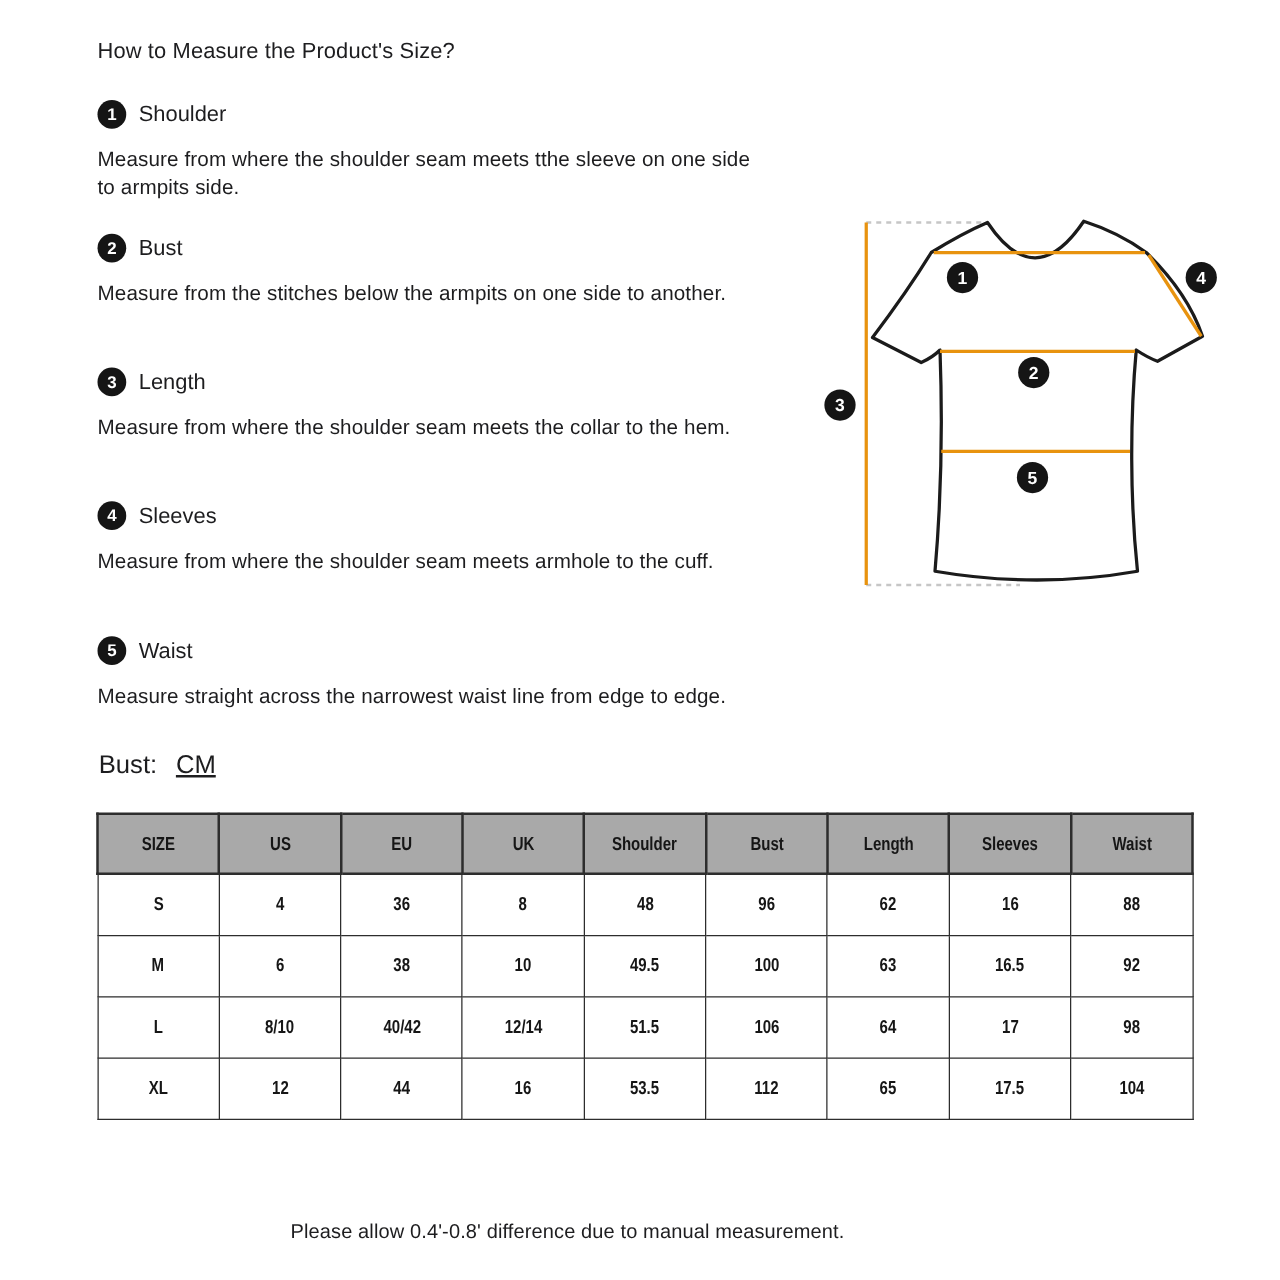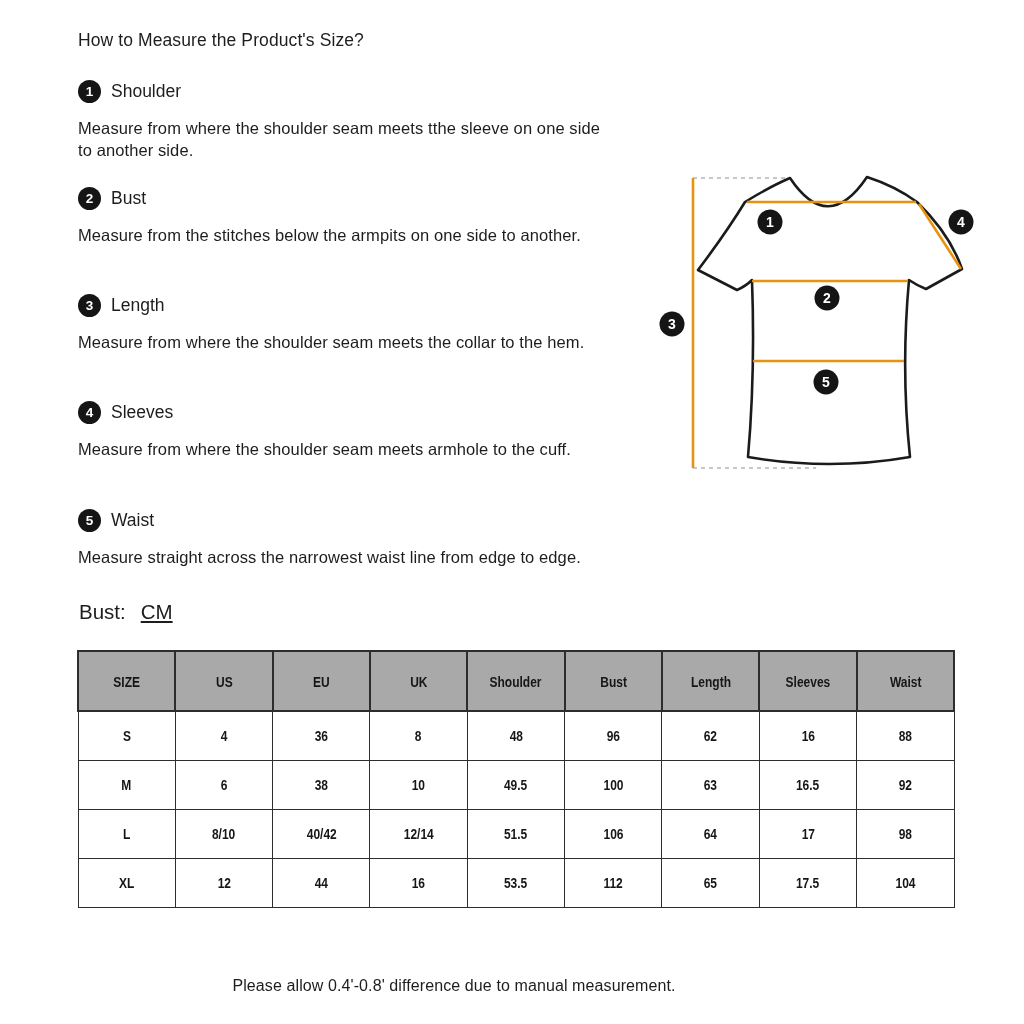--- a/index.html
+++ b/index.html
@@ -53,21 +53,21 @@
   .marker-circle { fill: var(--badge-black); }
   .marker-num {
     fill: #ffffff; font-size: 14px; font-weight: bold;
     text-anchor: middle; font-family: "Liberation Sans", sans-serif;
   }
   table.size-table {
     position: absolute; left: 77px; top: 650px; width: 878px;
     border-collapse: collapse; table-layout: fixed; text-align: center;
   }
   table.size-table th {
-    height: 60px; background: var(--header-gray);
+    height: 48px; background: var(--header-gray);
     border: 2.5px solid var(--border-dark);
     font-size: 15px; font-weight: normal; color: #161616;
   }
   table.size-table td {
     height: 49px; background: #ffffff;
     border: 1.5px solid var(--border-dark);
     font-size: 15px; color: #161616;
   }
   .cond {
     display: inline-block;
@@ -82,21 +82,21 @@
 </style>
 </head>
 <body>
 
 <div class="title">How to Measure the Product's Size?</div>
 
 <div class="section-head" style="top:79px">
   <span class="badge">1</span>
   <span class="section-label">Shoulder</span>
 </div>
-<div class="section-desc" style="top:117px">Measure from where the shoulder seam meets tthe sleeve on one side to another side.</div>
+<div class="section-desc" style="top:117px">Measure from where the shoulder seam meets tthe sleeve on one side to armpits side.</div>
 
 <div class="section-head" style="top:186px">
   <span class="badge">2</span>
   <span class="section-label">Bust</span>
 </div>
 <div class="section-desc" style="top:224px">Measure from the stitches below the armpits on one side to another.</div>
 
 <div class="section-head" style="top:293px">
   <span class="badge">3</span>
   <span class="section-label">Length</span>

